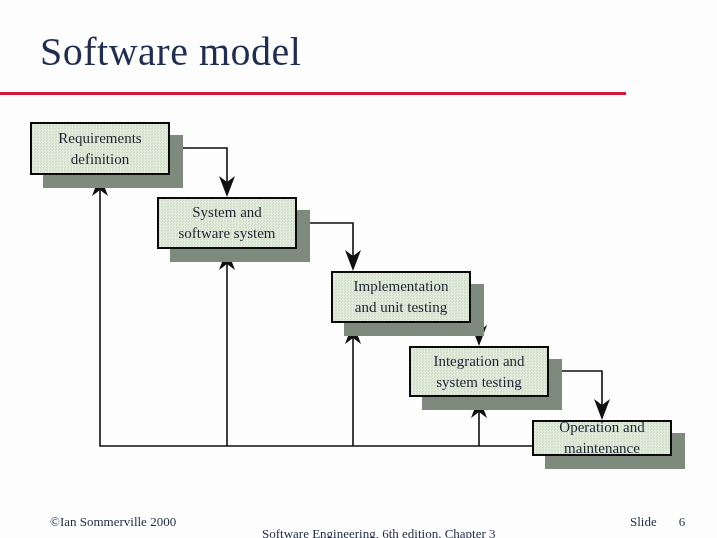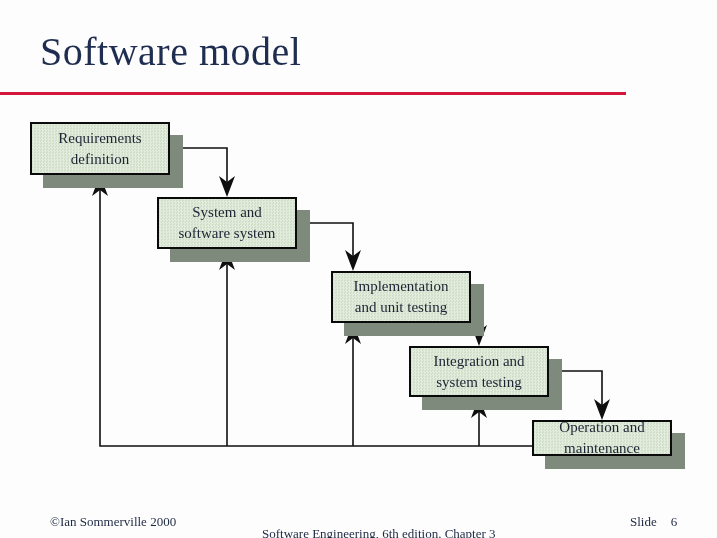--- a/index.html
+++ b/index.html
@@ -74,21 +74,21 @@
   
   .footer-text {
     position: absolute;
     top: 514px;
     font-size: 13px;
     color: #1d2942;
     white-space: nowrap;
   }
   .footer-copyright { left: 50px; }
   .footer-source { left: 262px; margin-top: 12px; }
-  .footer-slide { left: 630px; display: flex; gap: 14px; }
+  .footer-slide { left: 630px; display: flex; gap: 22px; }
 </style>
 </head>
 <body>
 
 <div class="slide">
 
   <div class="slide-title">Software model</div>
   <div class="title-rule"></div>
 
   <svg class="connector-layer" viewBox="0 0 717 538" xmlns="http://www.w3.org/2000/svg">

